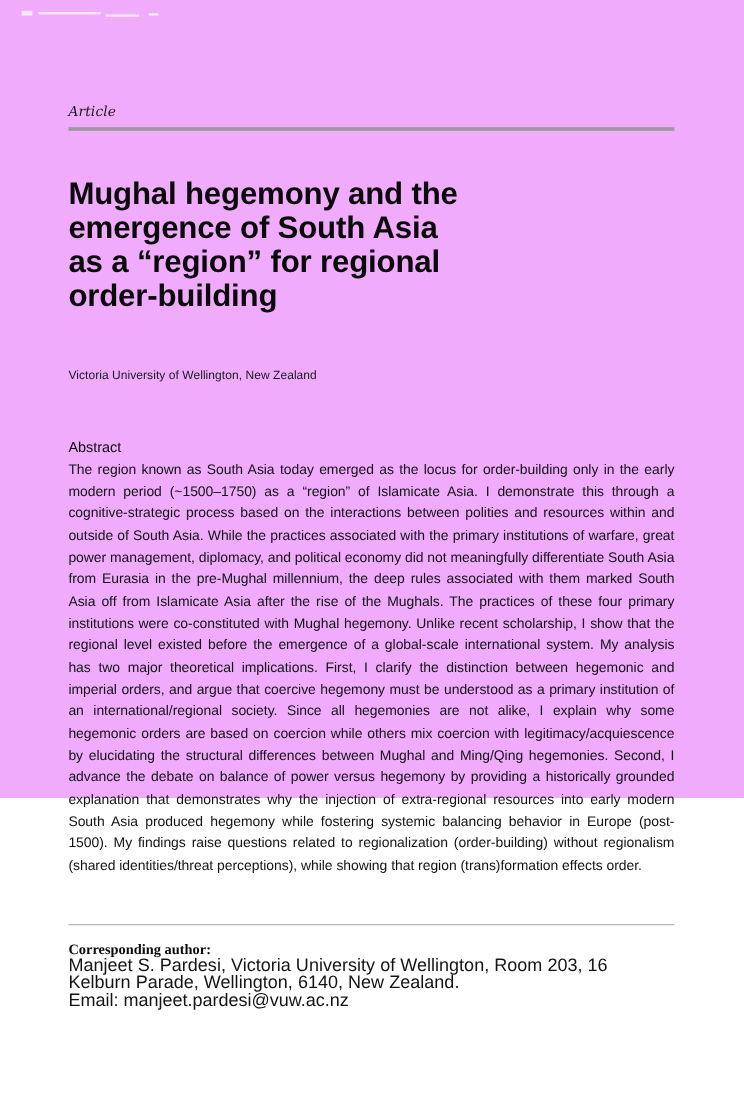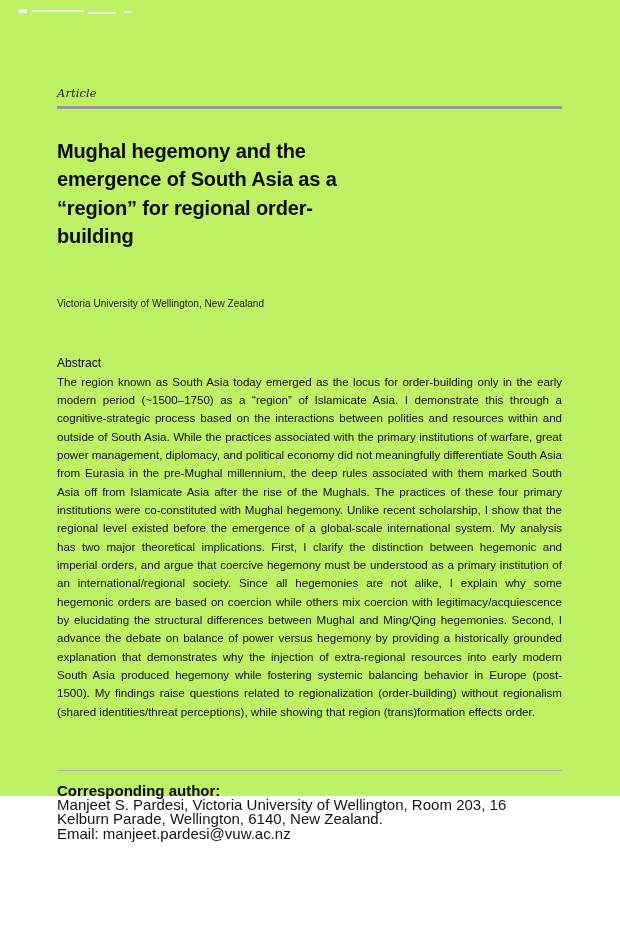--- a/index.html
+++ b/index.html
@@ -13,22 +13,22 @@
     position: relative;
     font-family: "Liberation Sans", sans-serif;
     color: #000000;
     overflow: hidden;
   }
 
   .page {
     position: absolute;
     left: 0; top: 0;
     width: 620px;
-    height: 796px;
-    background: #bef264;
+    height: 665px;
+    background: #f0abfc;
   }
 
   
   .scan-speck {
     position: absolute;
     background: #f2f2f4;
     opacity: 0.85;
   }
   .speck-a { left: 18px;  top: 9px;  width: 9px;  height: 4px; }
   .speck-b { left: 32px;  top: 10px; width: 52px; height: 2px; }
@@ -53,22 +53,22 @@
   }
 
   .rule-top {
     margin-top: 6px;
     height: 2.5px;
     background: #9a9a9d;
     width: 505px;
   }
 
   .doc-title {
-    margin-top: 28px;
-    font-size: 20px;
+    margin-top: 38px;
+    font-size: 26px;
     font-weight: 700;
     line-height: 28.5px;
     letter-spacing: -0.15px;
     color: #0a0a0a;
     max-width: 330px;
   }
 
   .author-block {
     margin-top: 46px;
   }
@@ -115,24 +115,25 @@
     background: #b4b4b7;
   }
 
   .correspondence {
     position: absolute;
     left: 57px;
     top: 784px;
     width: 505px;
   }
   .corr-heading {
-    font-size: 15px;
+    font-size: 12px;
     font-weight: 700;
     line-height: 14px;
     color: #0a0a0a;
+    font-family: Liberation Serif, serif;
   }
   .corr-line {
     font-size: 15px;
     line-height: 14.2px;
     color: #141414;
     letter-spacing: 0.02px;
   }
   .corr-email {
     margin-top: 1px;
     font-size: 15px;

